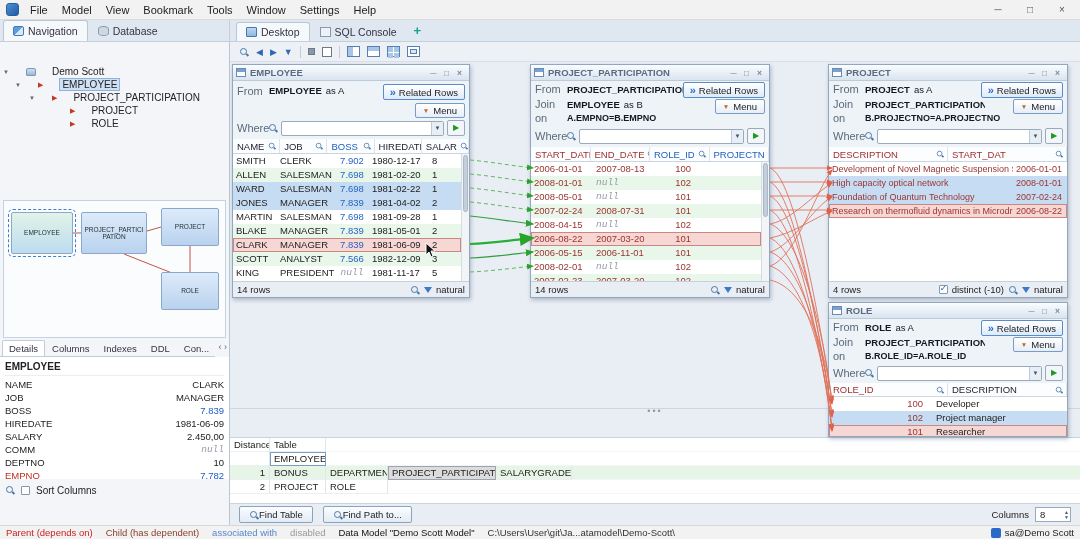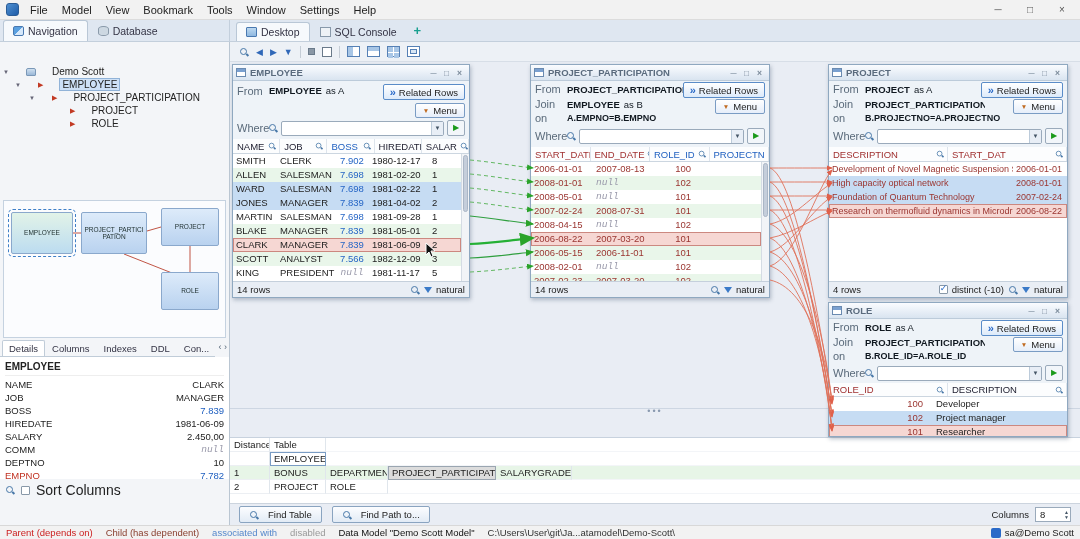--- a/index.html
+++ b/index.html
@@ -71,21 +71,21 @@
   .drole { left:157px; top:71px; width:58px; height:38px; }
   .dtabs { position:absolute; left:0; right:14px; top:298px; height:17px; display:flex; align-items:flex-end; border-bottom:1px solid #c0ccd8; font-size:9.5px; padding-left:2px; }
   .dtab { padding:2px 6px; color:#334; border:1px solid transparent; border-bottom:none; white-space:nowrap; }
   .dtab.active { background:#fff; border-color:#c0ccd8; border-radius:2px 2px 0 0; }
   .dtab-arrows { position:absolute; right:2px; top:300px; font-size:9px; color:#567; }
   .details { position:absolute; left:0; right:0; top:315px; height:122px; background:#fff; padding:2px 5px; }
   .dtitle { font-size:10px; font-weight:bold; padding:2px 0 3px; border-bottom:1px solid #eee; margin-bottom:2px; }
   .drow { display:flex; justify-content:space-between; font-size:9.5px; line-height:13px; }
   .n-red .dname { color:#c03020; }
   .v-blue .dval { color:#2060c0; }
-  .sortrow { position:absolute; left:5px; top:440px; height:16px; display:flex; align-items:center; gap:6px; font-size:14px; }
+  .sortrow { position:absolute; left:5px; top:440px; height:16px; display:flex; align-items:center; gap:6px; font-size:10px; }
 
   
   .desktop { position:absolute; left:230px; top:62px; right:0; bottom:14px; background:#e9edf4; overflow:hidden; }
   .links { position:absolute; left:0; top:0; width:850px; height:463px; z-index:6; pointer-events:none; }
   .splitter { position:absolute; left:0; right:0; top:346px; height:8px; border-top:1px solid #cdd6e2; text-align:center; color:#8a9ab0; font-size:9px; line-height:5px; z-index:1; letter-spacing:2px; }
 
   
   .twin { position:absolute; background:#eef3f8; border:1px solid #8fa8c0; box-shadow:1px 2px 4px rgba(40,60,90,.3); z-index:2; font-size:9.5px; }
   .ttl { height:16px; background:linear-gradient(#fafcff,#d9e4f0); border-bottom:1px solid #bccbda; display:flex; align-items:center; gap:4px; padding:0 3px; color:#5a6b7e; font-weight:bold; font-size:9.5px; }
   .ttxt { overflow:hidden; white-space:nowrap; }
@@ -130,29 +130,29 @@
   .we .vscroll { top:89px; bottom:16px; } .wp .vscroll { top:97px; bottom:16px; }
   .vscroll .thumb { margin:1px; height:45%; background:#c5cedb; border:1px solid #aab6c6; border-radius:3px; }
   .tstat { position:absolute; bottom:0; left:0; right:0; height:16px; background:#e9eef5; border-top:1px solid #c5d0dc; display:flex; align-items:center; gap:4px; padding:0 4px; font-size:9.5px; color:#222; }
   .spacer { flex:1; }
 
   
   .closure { position:absolute; left:0; right:0; top:375px; height:66px; background:#fff; border-top:1px solid #c8d2de; z-index:1; font-size:9.5px; }
   .crow { display:flex; height:14px; line-height:13px; }
   .crow.green { background:#e7f5e7; }
   .ccell { border-right:1px solid #e0e6ec; border-bottom:1px solid #eceff3; padding:0 4px; overflow:hidden; white-space:nowrap; flex:none; }
-  .cdist { width:40px; text-align:left; }
+  .cdist { width:40px; text-align:right; }
   .cgroup { display:flex; }
   .cgroup .ccell:nth-child(1){width:56px} .cgroup .ccell:nth-child(2){width:62px}
   .cgroup .ccell:nth-child(3){width:108px} .cgroup .ccell:nth-child(4){width:76px}
   .ccell.boxed { outline:1px solid #7a9cc4; outline-offset:-1px; }
   .ccell.shaded { background:#dcdcdc; outline:1px solid #9aa5b0; outline-offset:-1px; }
   .cfill { flex:1; border-bottom:1px solid #f3f5f8; }
   .actions { position:absolute; left:0; right:0; top:441px; bottom:0; background:#e9edf4; border-top:1px solid #ccd4de; display:flex; align-items:center; gap:10px; padding:0 9px; z-index:1; }
-  .abtn { height:17px; display:flex; align-items:center; gap:9px; background:linear-gradient(#fcfdff,#e2ebf5); border:1px solid #8aa4c0; border-radius:2px; font-size:9.5px; padding:0 9px; }
+  .abtn { height:17px; display:flex; align-items:center; gap:0; background:linear-gradient(#fcfdff,#e2ebf5); border:1px solid #8aa4c0; border-radius:2px; font-size:9.5px; padding:0 9px; }
   .colgroup { margin-left:auto; display:flex; align-items:center; gap:6px; font-size:9.5px; }
   .spinbox { width:36px; height:15px; background:#fff; border:1px solid #9aaabb; display:flex; align-items:center; justify-content:space-between; padding:0 1px 0 4px; }
   .spinarrows { display:flex; flex-direction:column; color:#456; font-size:5px; line-height:4.5px; text-align:center; }
 
   
   .statusbar { position:absolute; left:0; right:0; bottom:0; height:14px; background:#f2f2f2; border-top:1px solid #d8d8d8; display:flex; align-items:center; gap:13px; padding:0 6px; font-size:9.5px; z-index:30; }
   .sb-parent{color:#cc2020} .sb-child{color:#8a4030} .sb-assoc{color:#5588cc} .sb-disabled{color:#999}
   .sb-model{color:#111} .sb-path{color:#333}
   .sb-user { margin-left:auto; display:flex; align-items:center; gap:4px; }
   .db-badge { width:10px; height:10px; background:#2a6ac8; border-radius:2px; }

